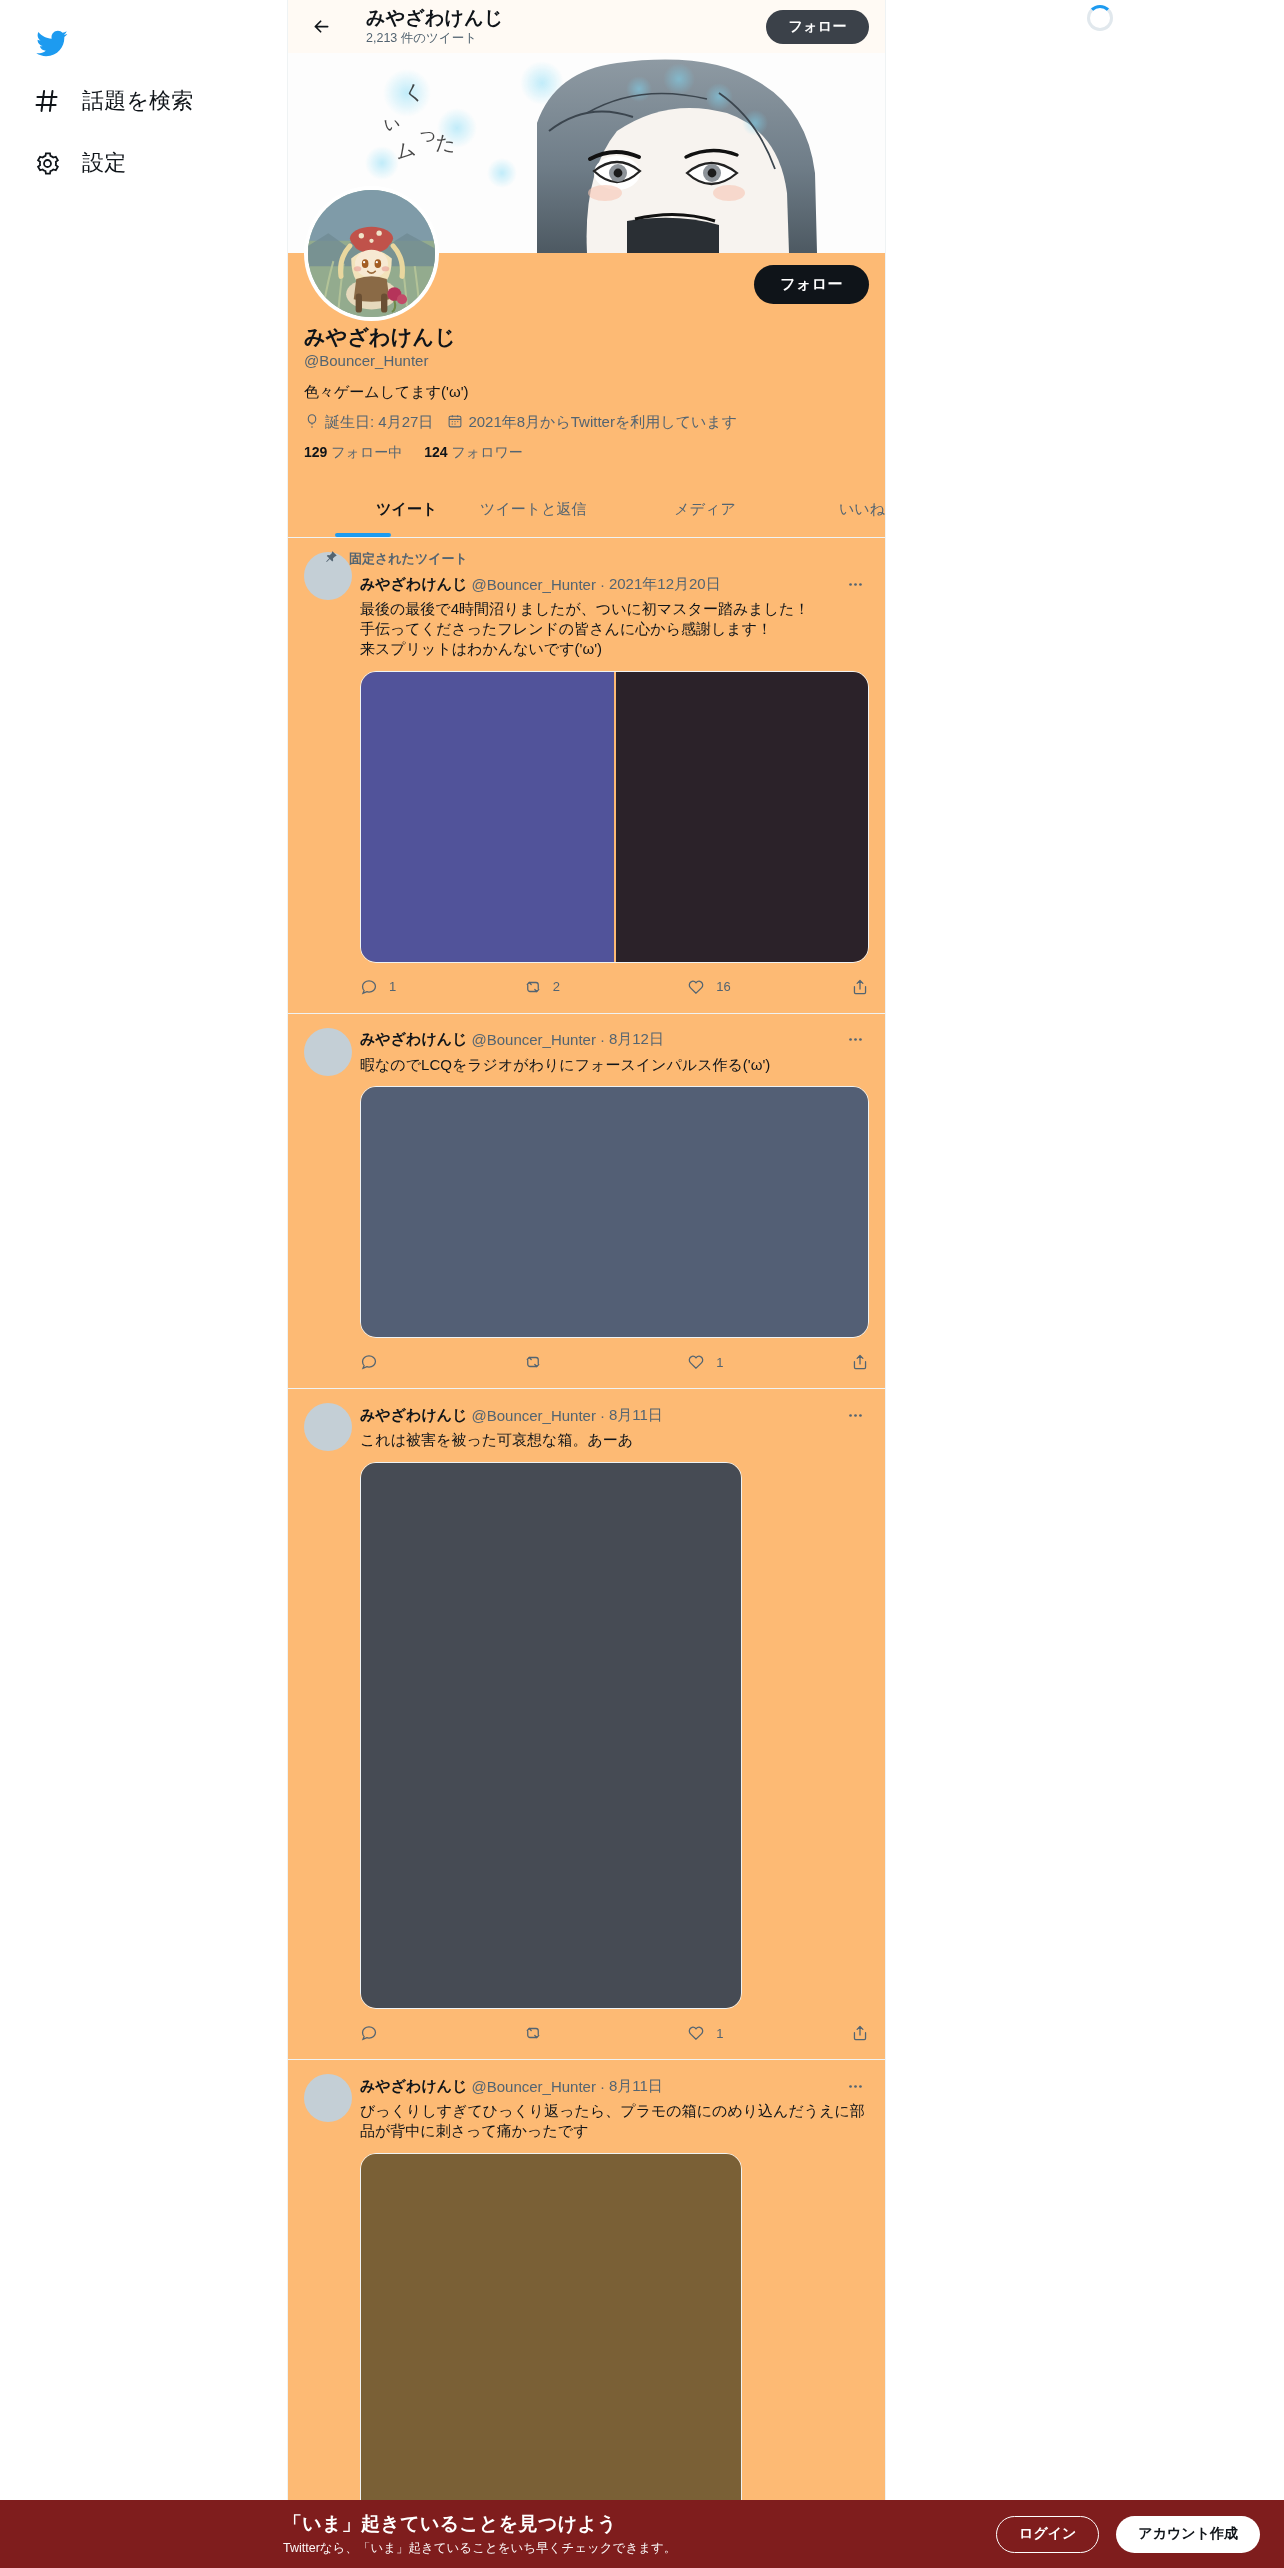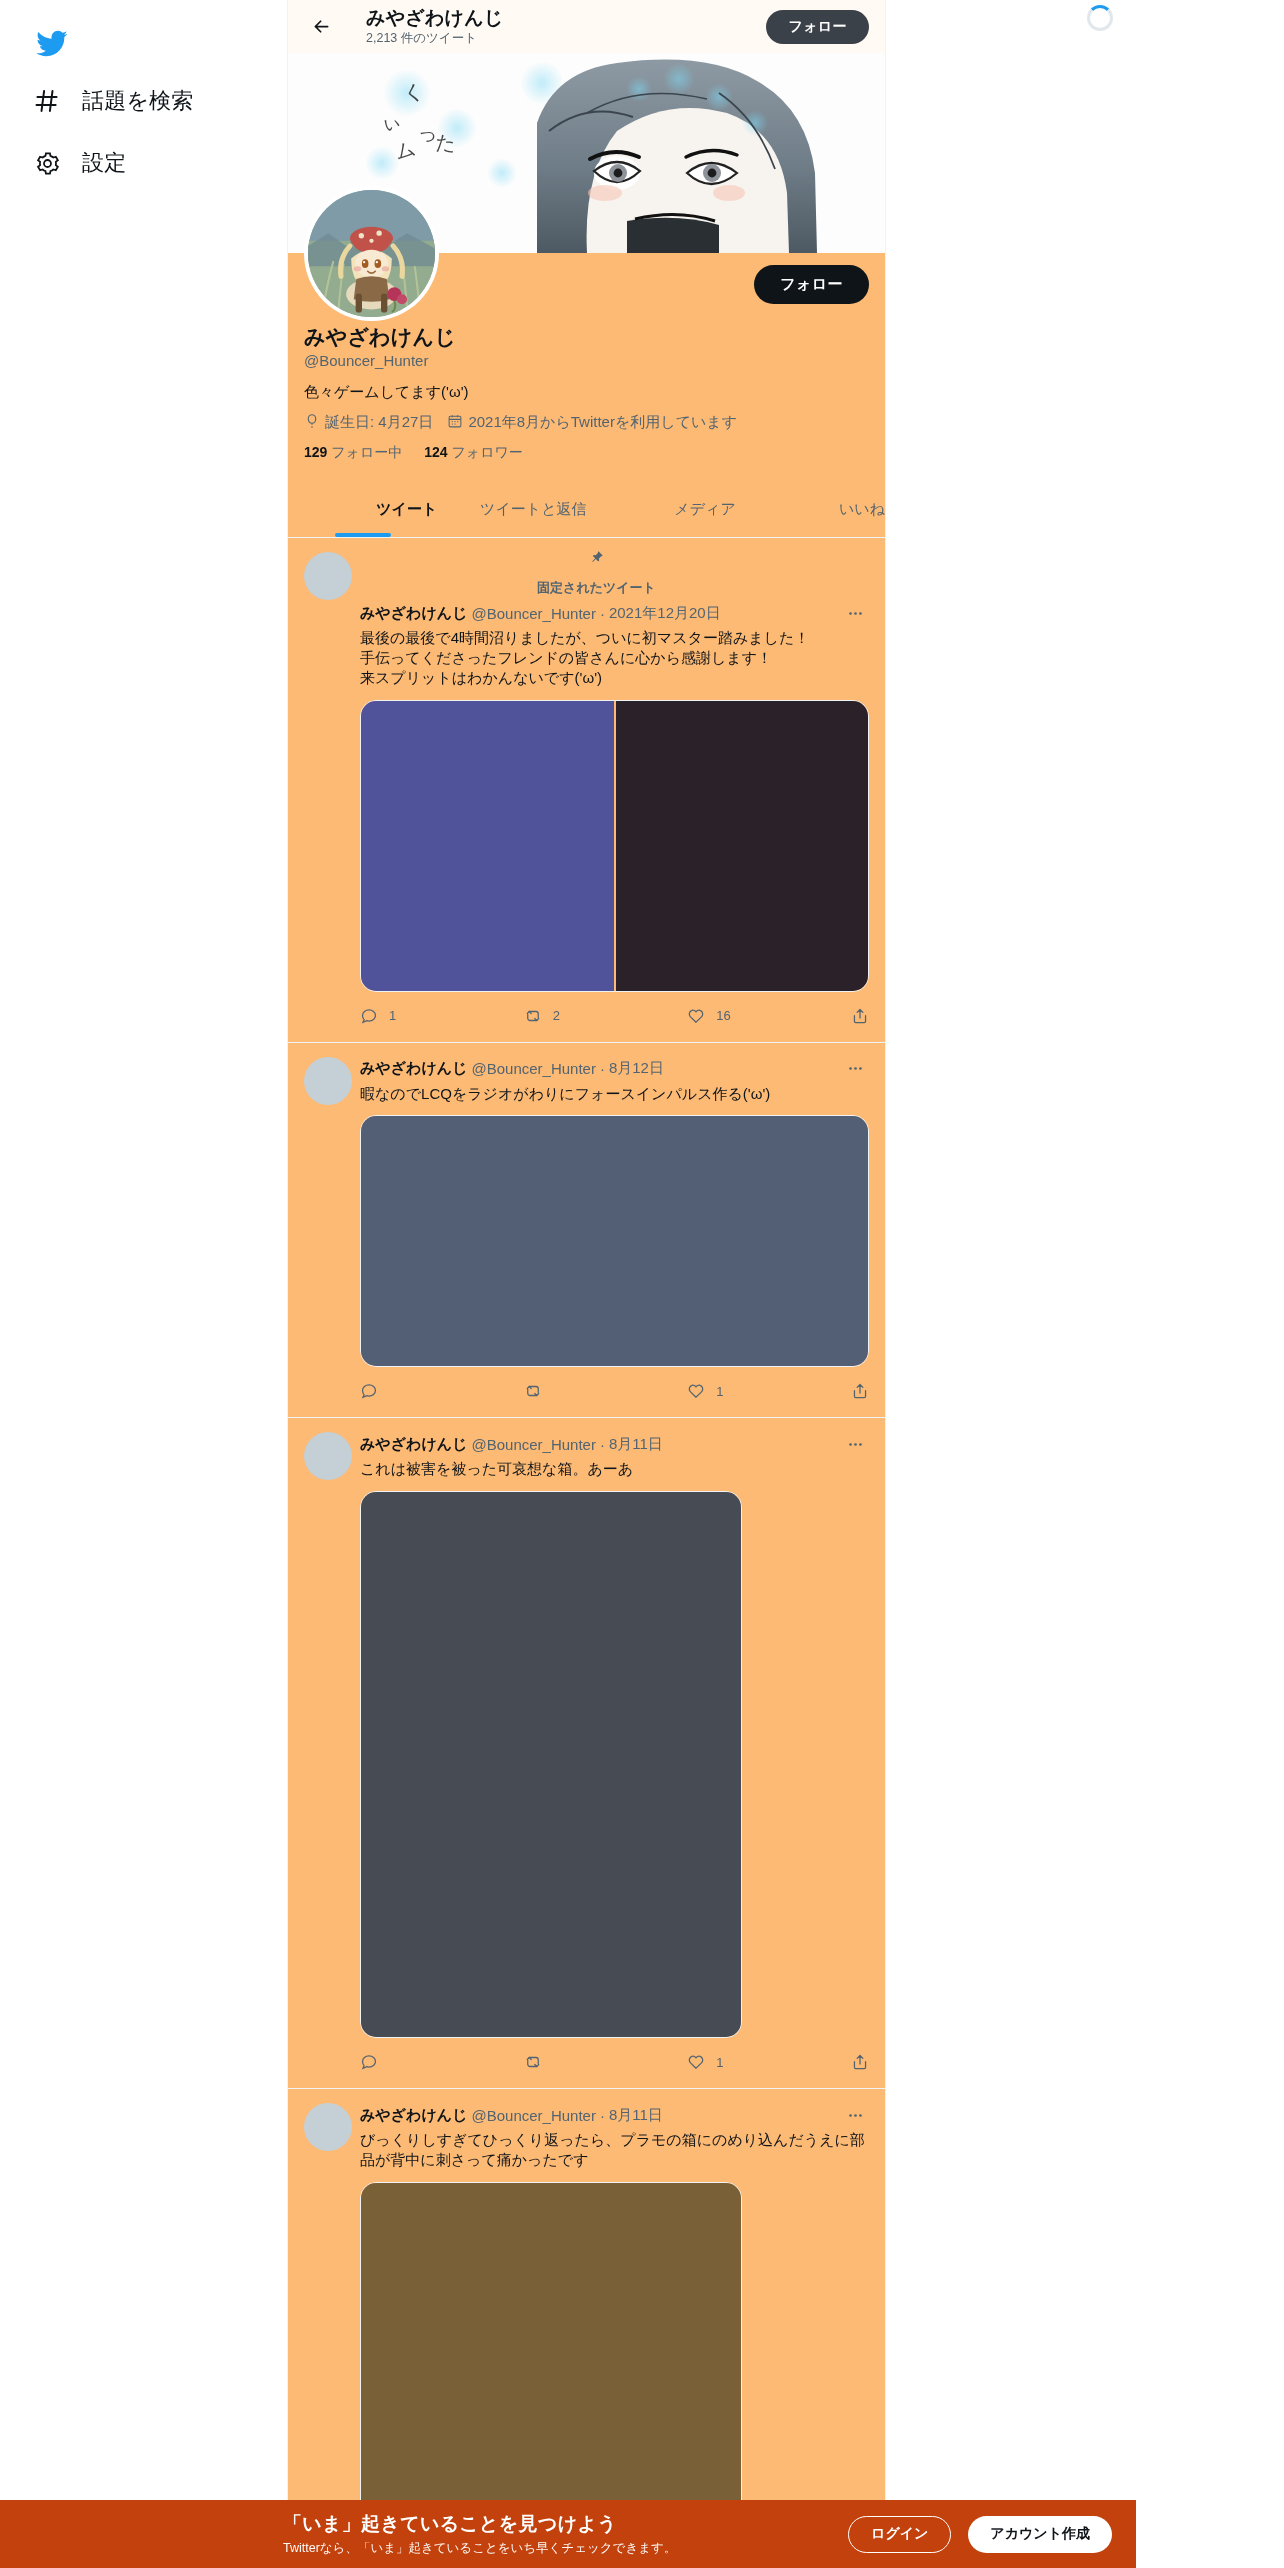--- a/index.html
+++ b/index.html
@@ -94,42 +94,42 @@
   .tab.active::after {
     content: ""; position: absolute; bottom: 0; left: 50%; transform: translateX(-50%);
     width: 56px; height: 4px; background: #1d9bf0; border-radius: 999px;
   }
 
   
   .tweet { display: flex; padding: 12px 16px 0 16px; border-bottom: 1px solid #eff3f4; }
   .tw-left { width: 56px; flex: none; padding-top: 2px; }
   .tw-avatar { width: 48px; height: 48px; border-radius: 50%; background: #c4cfd6; }
   .tw-body { flex: 1; min-width: 0; padding-bottom: 4px; }
-  .pinned { display: flex; align-items: center; gap: 11px; margin: 0 0 2px -36px; flex-direction: column; }
+  .pinned { display: flex; align-items: center; gap: 11px; margin: 0 0 2px -36px; }
   .pinned-lbl { font-size: 13px; font-weight: 700; color: #536471; }
   .tw-head { display: flex; align-items: center; gap: 4px; }
   .tw-name { font-size: 15px; font-weight: 700; color: #0f1419; white-space: nowrap; }
   .tw-handle, .tw-dot, .tw-date { font-size: 15px; color: #536471; white-space: nowrap; }
   .tw-more { margin-left: auto; width: 28px; height: 28px; display:flex; align-items:center; justify-content:center; color:#536471; cursor:pointer; flex:none; }
   .tw-text { font-size: 15px; color: #0f1419; line-height: 1.32; margin-top: 1px; white-space: pre-wrap; word-break: break-word; }
   .tw-media { margin-top: 12px; border-radius: 16px; overflow: hidden; border: 1px solid #eff3f4; }
   .media-grid-2 { display: grid; grid-template-columns: 1fr 1fr; gap: 2px; height: 290px; }
   .media-cell { width: 100%; height: 100%; }
   .media-single { width: 100%; }
 
   
   .tw-actions { display: flex; align-items: center; height: 44px; margin-top: 2px; }
   .act { display: flex; align-items: center; gap: 11px; color: #536471; cursor: pointer; width: 33%; }
   .act.last { width: auto; }
   .act-count { font-size: 13px; color: #536471; }
 
   
   .loginbar {
-    position: absolute; left: 0; bottom: 0; width: 1136px; height: 68px;
-    background: #c2410c; display: flex; align-items: center; z-index: 20;
+    position: absolute; left: 0; bottom: 0; width: 1284px; height: 68px;
+    background: #7f1d1d; display: flex; align-items: center; z-index: 20;
   }
   .lb-txt { margin-left: 283px; color: #fff; }
   .lb-title { font-size: 19px; font-weight: 700; letter-spacing:.3px; }
   .lb-sub { font-size: 12.5px; margin-top: 3px; opacity: .97; }
   .lb-actions { margin-left: auto; margin-right: 24px; display: flex; align-items: center; gap: 17px; }
   .lb-login {
     background: transparent; color: #fff; border: 1px solid #ffffff;
     border-radius: 999px; height: 37px; padding: 0 22px; font-size: 14px;
     font-weight: 700; cursor: pointer; font-family: inherit;
   }

